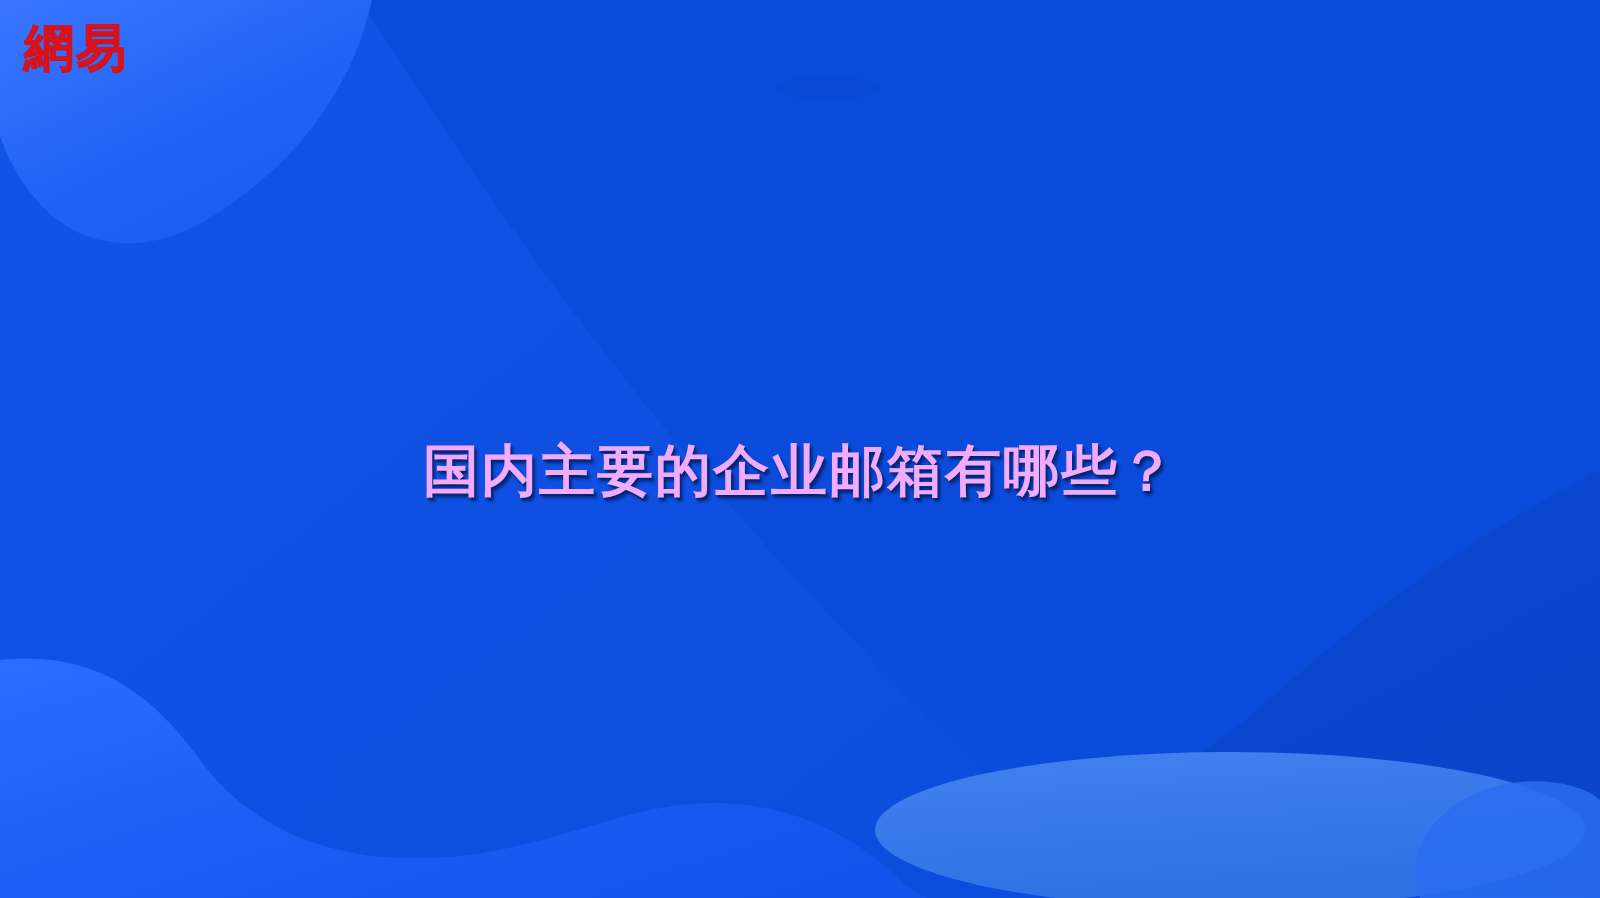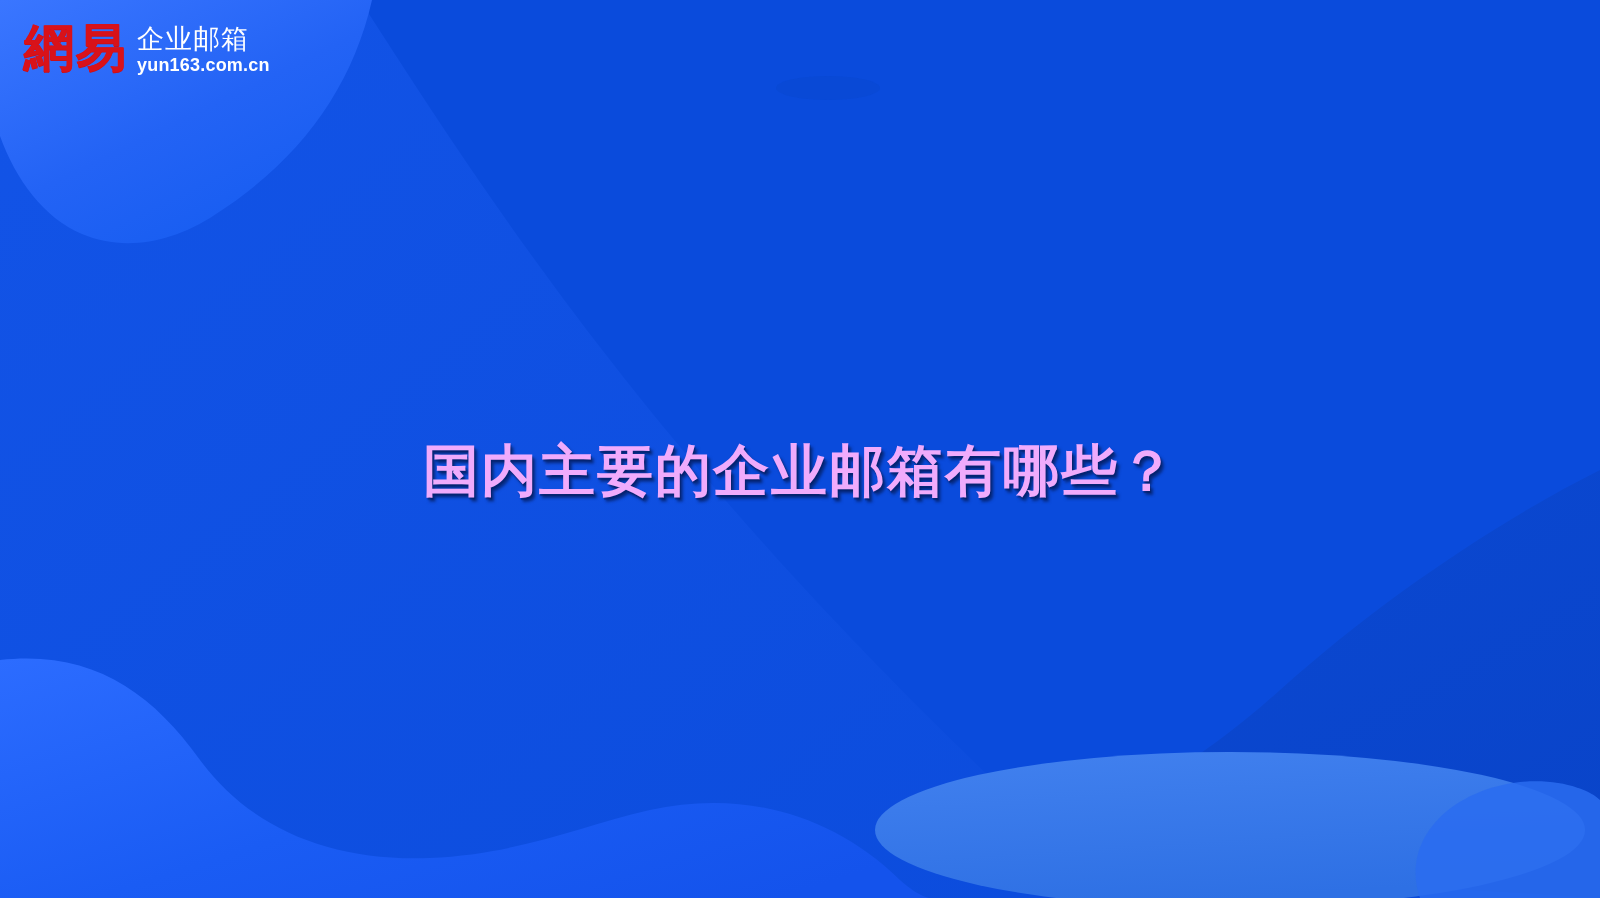--- a/index.html
+++ b/index.html
@@ -159,23 +159,19 @@
     <path d="M1420,898
              C1400,840 1450,790 1520,782
              C1560,778 1590,790 1600,800
              L1600,898 Z" fill="#2a6cf0" opacity="0.85"></path>
 
     <ellipse cx="828" cy="88" rx="52" ry="12" fill="#0847cf" opacity="0.5"></ellipse>
   </svg>
 
   <div class="logo">
     <div class="logo-mark">網易</div>
-    <div class="logo-text">
-      <div class="logo-cn">企业邮箱</div>
-      <div class="logo-url">yun163.com.cn</div>
-    </div>
   </div>
 
   <div class="headline-wrap">
     <h1 class="headline">国内主要的企业邮箱有哪些？</h1>
   </div>
 
 </div>
 
 </body></html>

